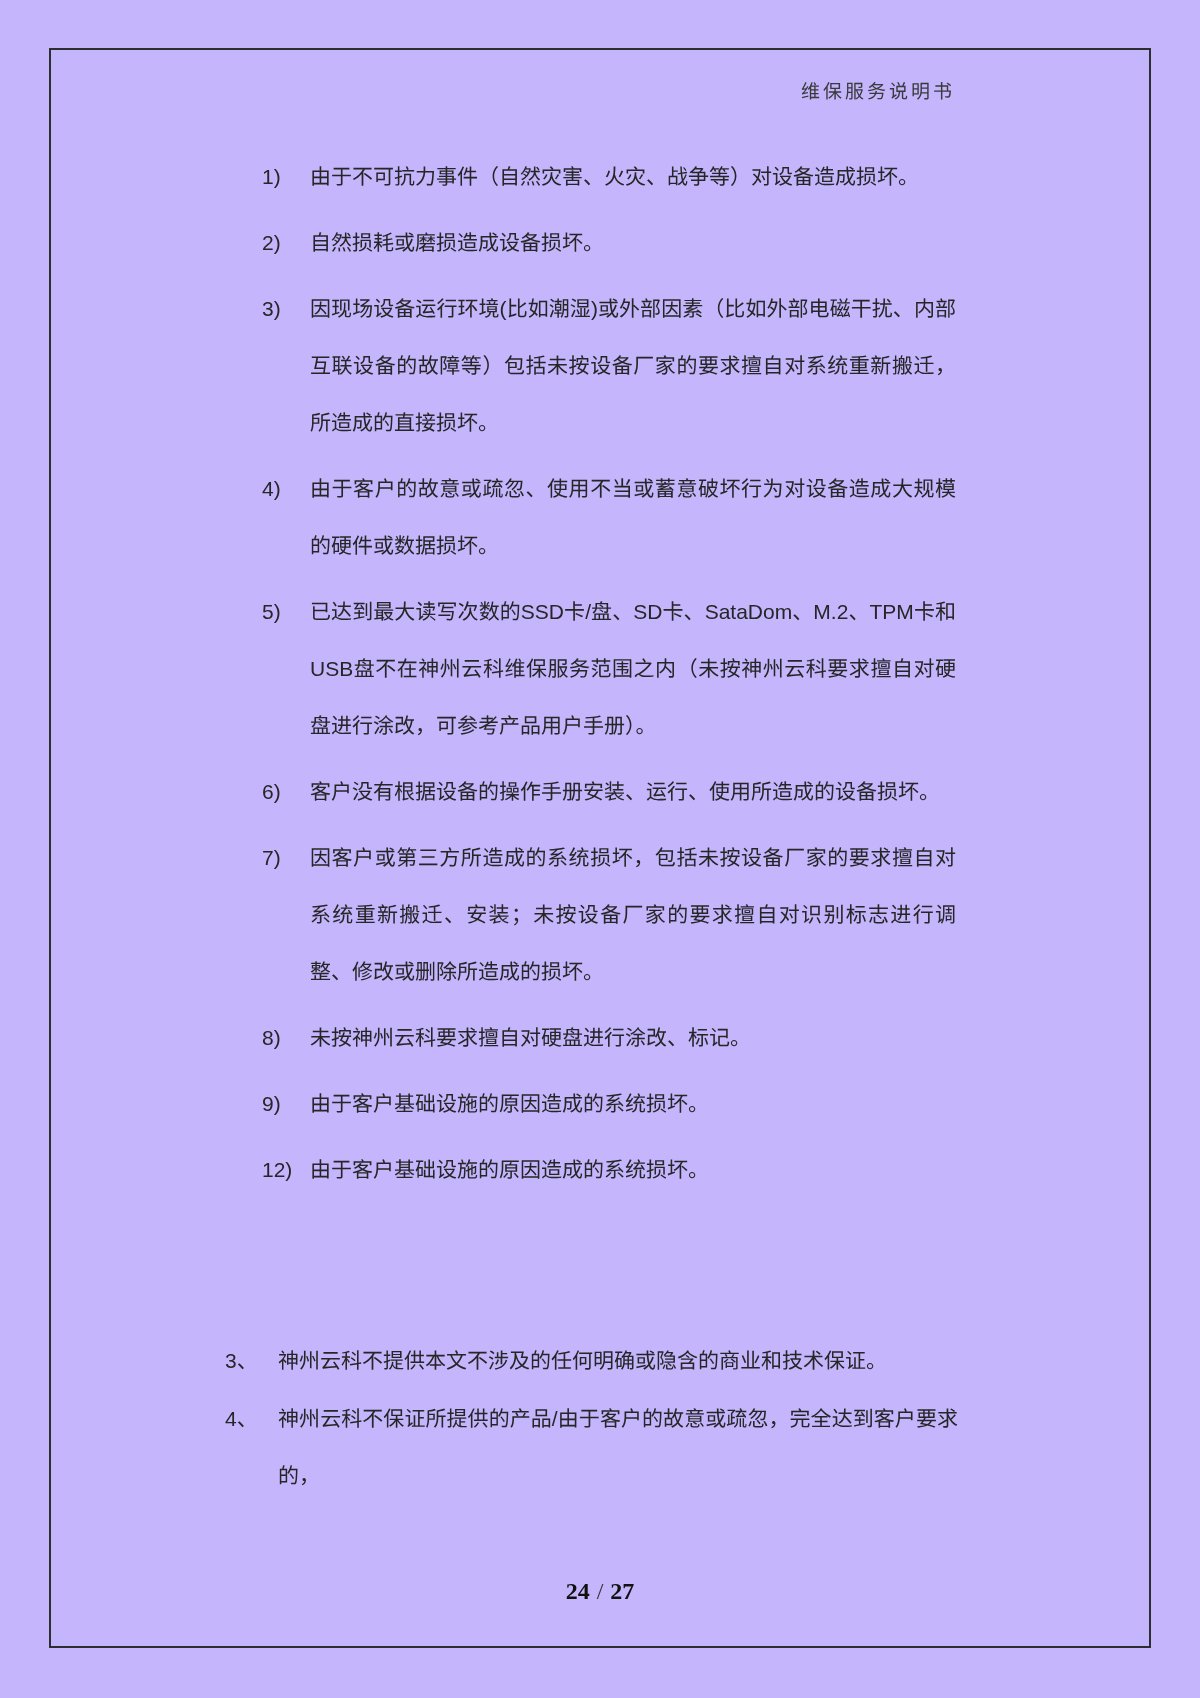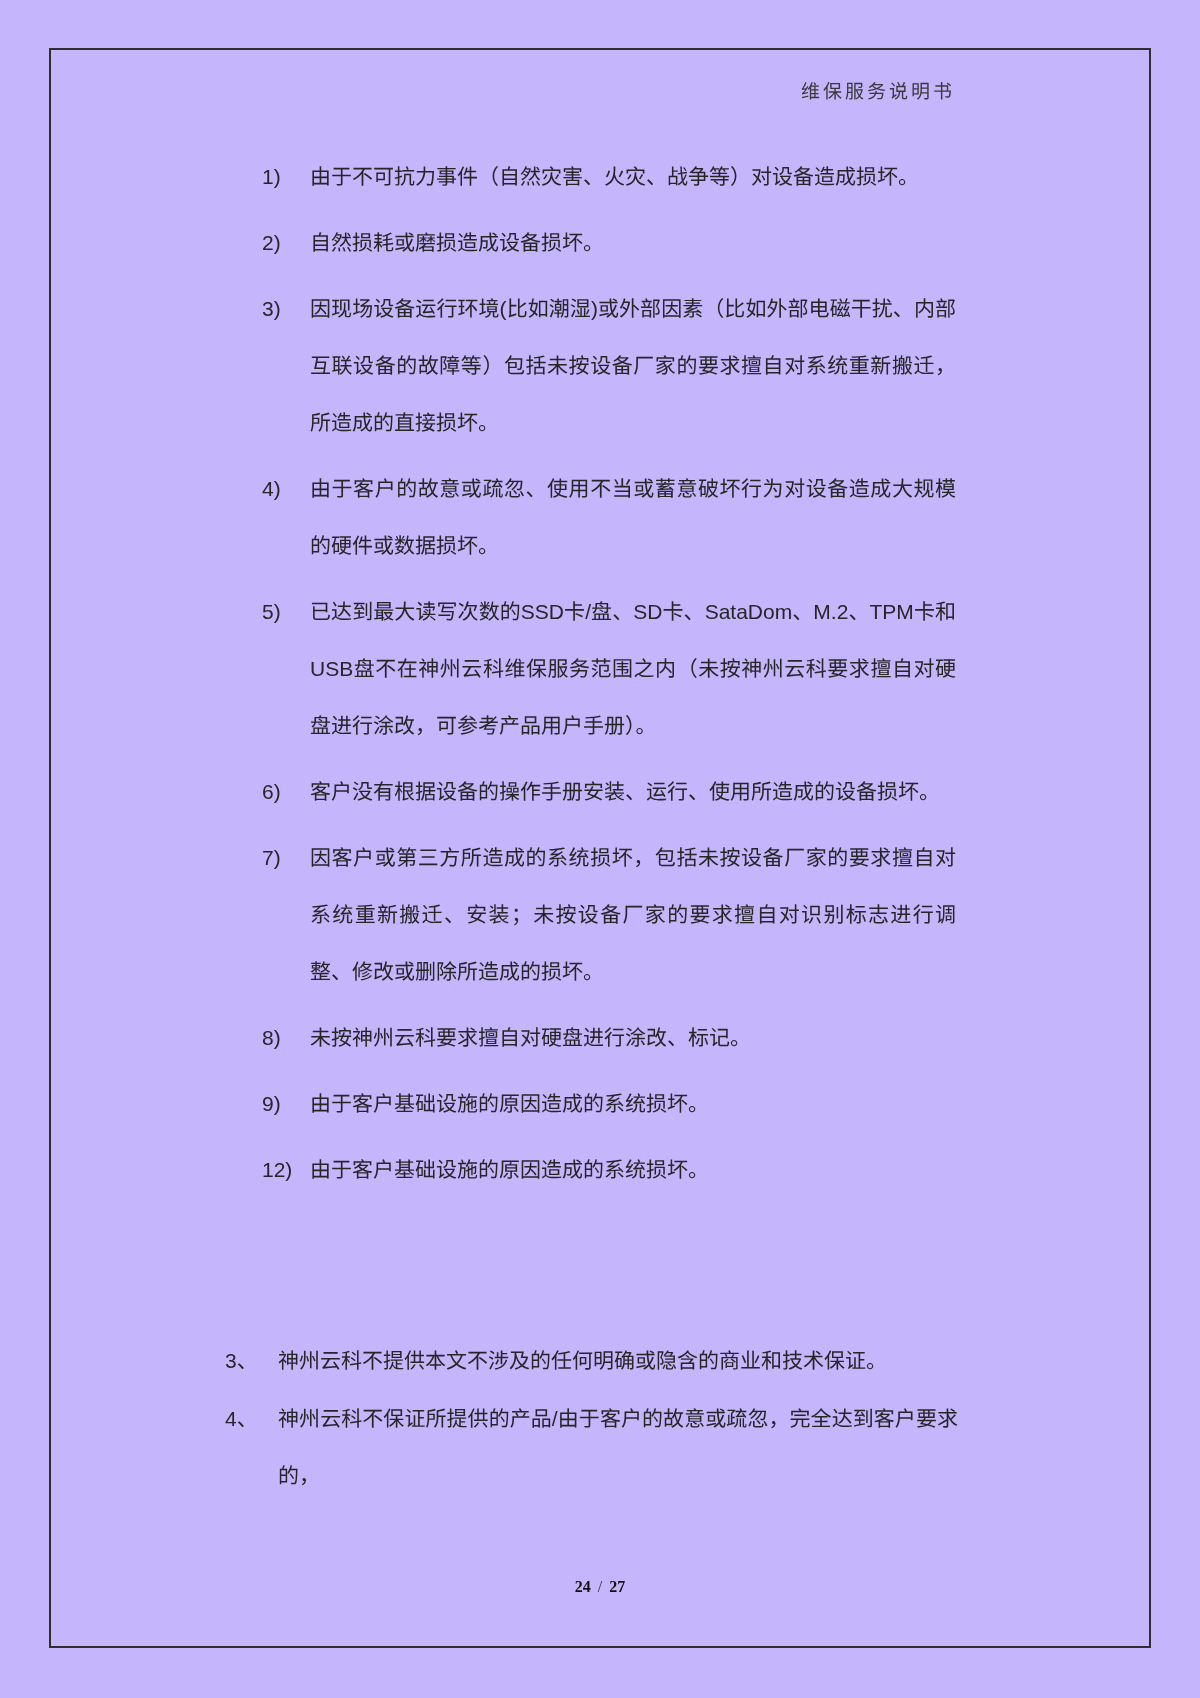--- a/index.html
+++ b/index.html
@@ -76,21 +76,21 @@
     text-align: justify;
     text-justify: inter-ideograph;
   }
   .footer {
     position: absolute;
     left: 0;
     top: 1578px;
     width: 100%;
     text-align: center;
     font-family: "Liberation Serif", "DejaVu Serif", serif;
-    font-size: 16px;
+    font-size: 24px;
     color: #111111;
   }
   .footer .pg-num {
     font-weight: bold;
   }
   .footer .pg-sep {
     font-weight: normal;
     padding: 0 7px;
     color: #333333;
   }

